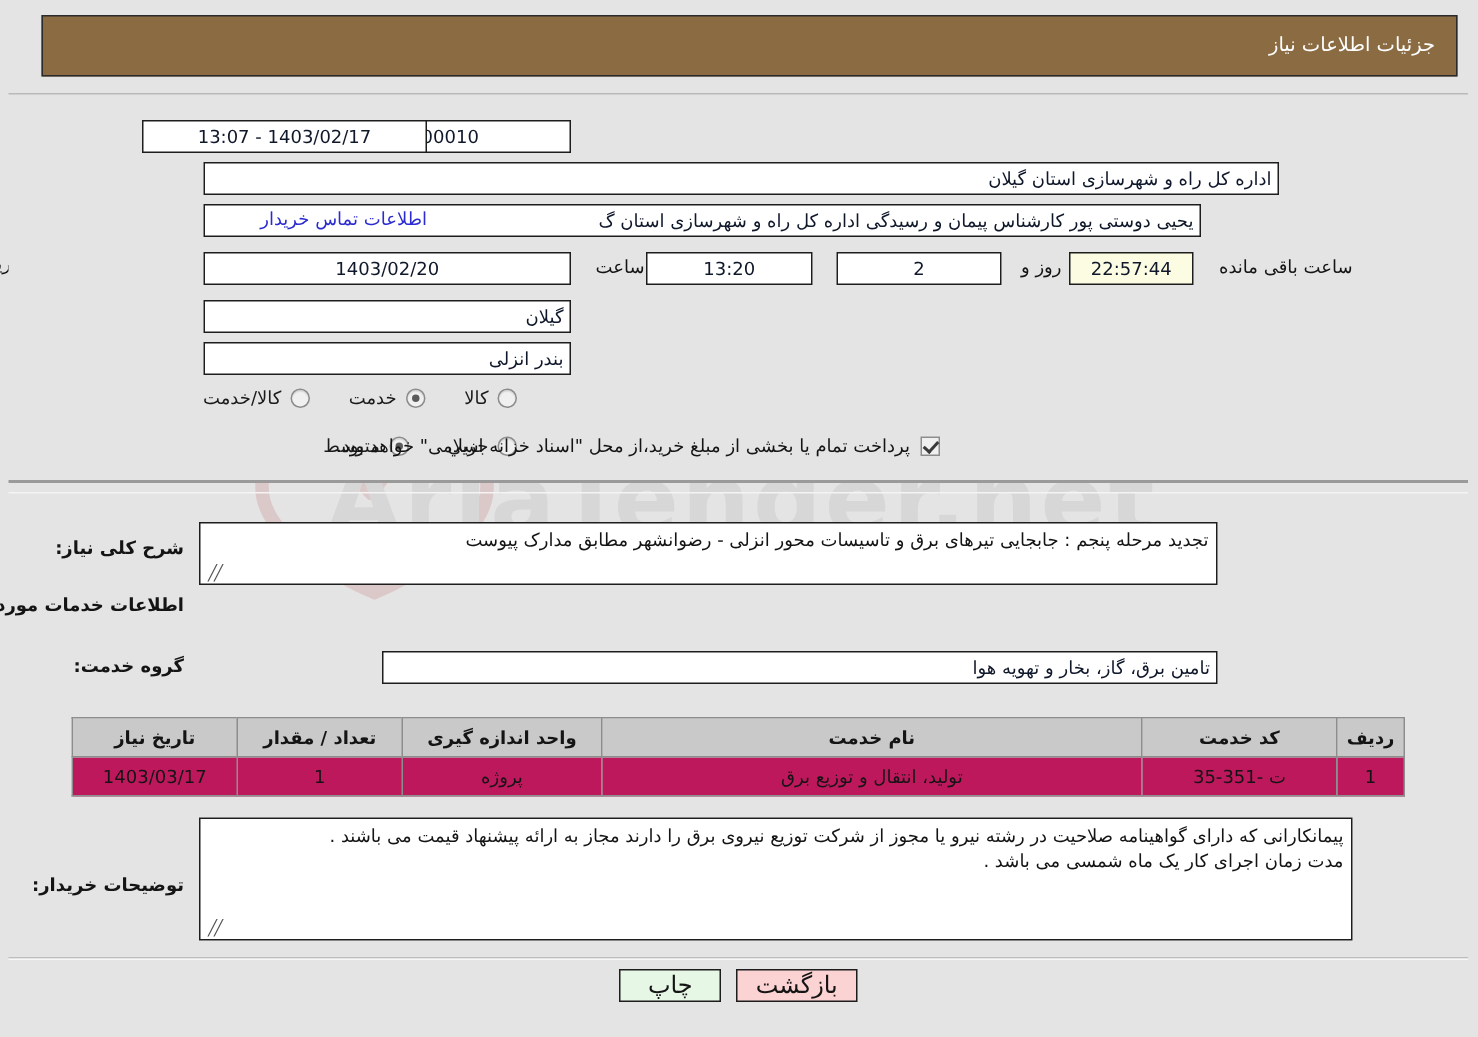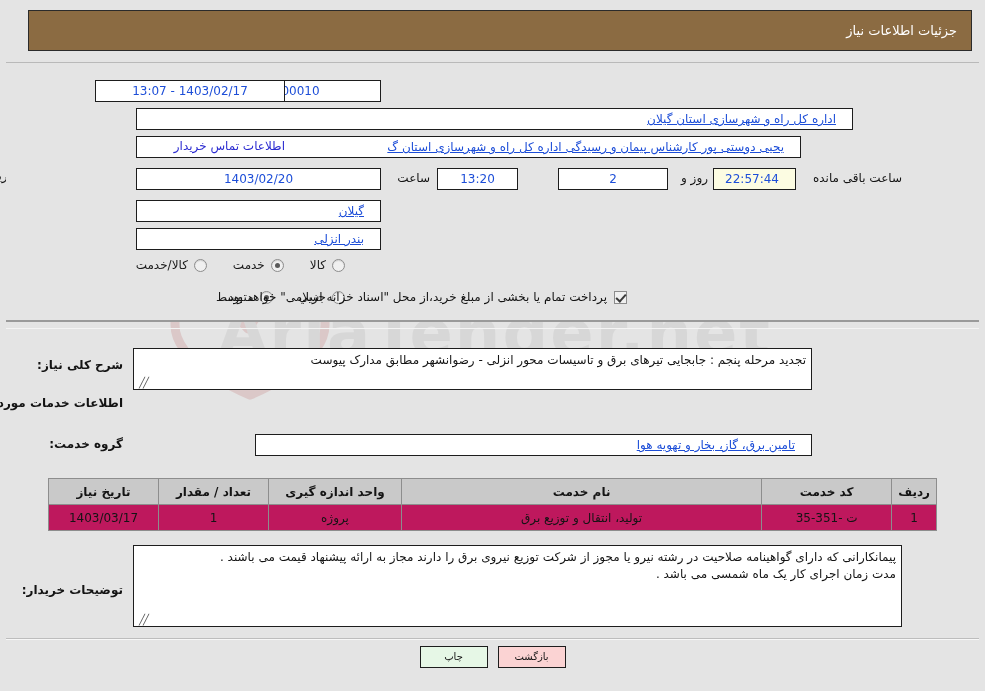--- a/index.html
+++ b/index.html
@@ -82,28 +82,28 @@
     text-align: right;
   }
   .lbl-b { font-weight: bold; }
 
   .fld {
     border: 1px solid #1d1d1d;
     background: #ffffff;
     height: 22px;
     line-height: 20px;
     font-size: 12px;
-    color: #1d4ed8;
-    padding: 0 16px;
+    color: #0f172a;
+    padding: 0 4px;
     overflow: hidden;
     white-space: nowrap;
     display: block;
   }
   .fld.center { text-align: center; }
-  .fld.right  { text-align: right; text-decoration: underline; }
+  .fld.right  { text-align: right; }
   .fld.cream  { background: #fcfce2; }
 
   .link {
     color: #2b2bd0;
     font-size: 12px;
     white-space: nowrap;
     cursor: pointer;
   }
 
   
@@ -192,21 +192,21 @@
     height: 26px;
     padding: 2px 6px;
     text-align: center;
     color: #141414;
     white-space: nowrap;
   }
 
   
   .btn {
     border: 1px solid #1d1d1d;
-    font-size: 10px;
+    font-size: 16px;
     height: 22px;
     min-width: 68px;
     padding: 0 12px;
     cursor: pointer;
     line-height: 20px;
     text-align: center;
     font-family: inherit;
   }
   .btn-print  { background: #e6f7e6; color: #141414; }
   .btn-back   { background: #fbd3d3; color: #141414; }
@@ -272,21 +272,21 @@
     <span class="lbl">ایجاد کننده درخواست:</span>
   </div>
   <span class="fld right" style="position:absolute; right:184px; top:136px; width:665px; z-index:2;">یحیی دوستی پور کارشناس پیمان و رسیدگی اداره کل راه و شهرسازی استان گ</span>
   <span class="link" style="position:absolute; right:700px; top:139px; z-index:3;">اطلاعات تماس خریدار</span>
 
   <div class="row" style="right:860px; top:168px; align-items:flex-start; height:36px;">
     <span class="lbl" style="display:block; width:110px; line-height:16px;">مهلت ارسال پاسخ: تا تاریخ:</span>
   </div>
   <span class="fld center" style="position:absolute; right:604px; top:168px; width:245px; z-index:2;">1403/02/20</span>
   <span class="lbl" style="position:absolute; right:555px; top:171px; z-index:2;">ساعت</span>
-  <span class="fld center" style="position:absolute; right:467px; top:168px; width:81px; z-index:2;">13:20</span>
+  <span class="fld center" style="position:absolute; right:443px; top:168px; width:111px; z-index:2;">13:20</span>
   <span class="fld center" style="position:absolute; right:317px; top:168px; width:110px; z-index:2;">2</span>
   <span class="lbl" style="position:absolute; right:277px; top:171px; z-index:2;">روز و</span>
   <span class="fld cream center" style="position:absolute; right:189px; top:168px; width:83px; z-index:2;">22:57:44</span>
   <span class="lbl" style="position:absolute; right:83px; top:171px; z-index:2;">ساعت باقی مانده</span>
 
   <div class="row" style="right:860px; top:200px;">
     <span class="lbl">استان محل تحویل:</span>
   </div>
   <span class="fld right" style="position:absolute; right:604px; top:200px; width:245px; z-index:2;">گیلان</span>
 

